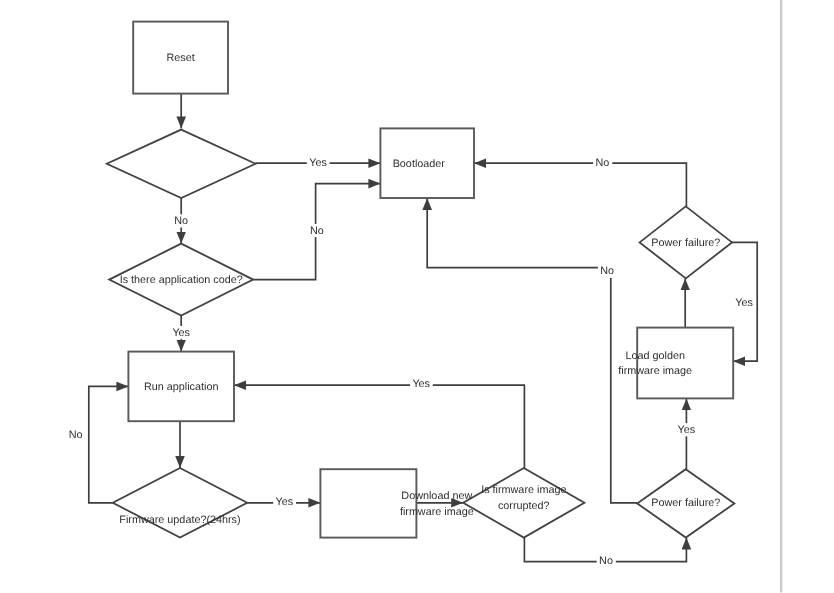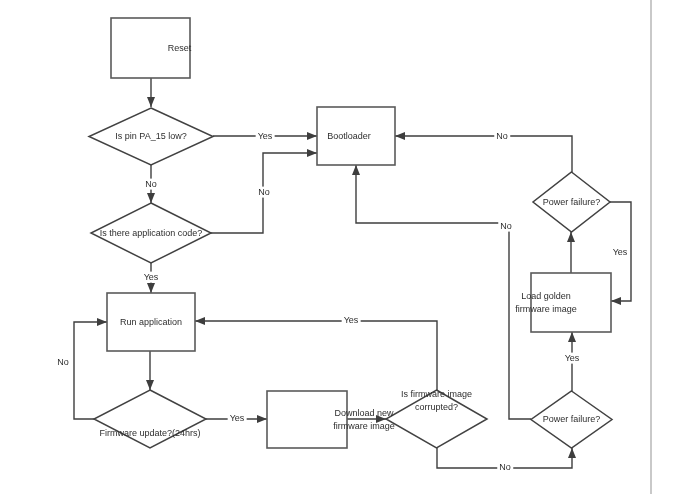--- a/index.html
+++ b/index.html
@@ -91,29 +91,28 @@
       <div class="edge-label" style="left: 264px; top: 192px;">No</div>
       <div class="edge-label" style="left: 151px; top: 277px;">Yes</div>
       <div class="edge-label" style="left: 237px; top: 418px;">Yes</div>
       <div class="edge-label" style="left: 63px; top: 362px;">No</div>
       <div class="edge-label" style="left: 351px; top: 320px;">Yes</div>
       <div class="edge-label" style="left: 505px; top: 467px;">No</div>
       <div class="edge-label" style="left: 572px; top: 358px;">Yes</div>
       <div class="edge-label" style="left: 506px; top: 226px;">No</div>
       <div class="edge-label" style="left: 502px; top: 136px;">No</div>
       <div class="edge-label" style="left: 620px; top: 252px;">Yes</div>
-      <div class="node-label" style="left: 111px; top: 18px; width: 79px; height: 60px; padding-left: 29px;">Reset</div>
-      <div class="node-label" style="left: 89px; top: 108px; width: 124px; height: 57px;">Is pin PA_15 low?</div>
+      <div class="node-label" style="left: 111px; top: 18px; width: 79px; height: 60px;">Reset</div>
       <div class="node-label" style="left: 317px; top: 107px; width: 64px; height: 58px;">Bootloader</div>
       <div class="node-label" style="left: 91px; top: 203px; width: 120px; height: 60px;">Is there application code?</div>
       <div class="node-label" style="left: 107px; top: 293px; width: 88px; height: 58px; border-radius: 24px;">Run application</div>
       <div class="node-label" style="left: 94px; top: 404px; width: 112px; height: 58px;">Firmware update?(24hrs)</div>
       <div class="node-label" style="left: 284px; top: 391px; width: 64px; height: 57px; padding-left: 48px;">Download new
 firmware image</div>
-      <div class="node-label" style="left: 386px; top: 372px; width: 101px; height: 58px;">Is firmware image
+      <div class="node-label" style="left: 386px; top: 386px; width: 101px; height: 58px;">Is firmware image
 corrupted?</div>
       <div class="node-label" style="left: 533px; top: 172px; width: 77px; height: 60px;">Power failure?</div>
       <div class="node-label" style="left: 506px; top: 273px; width: 80px; height: 59px;">Load golden
 firmware image</div>
       <div class="node-label" style="left: 531px; top: 391px; width: 81px; height: 57px;">Power failure?</div>
     </div>
   <div id="page-divider"></div>
 </div>
 
 </body></html>

